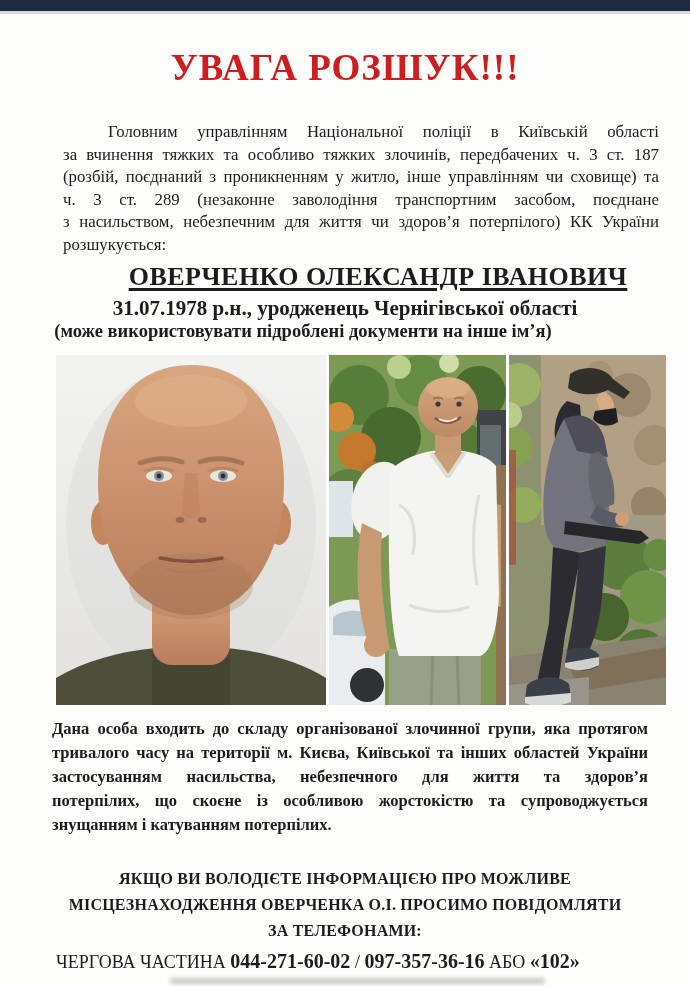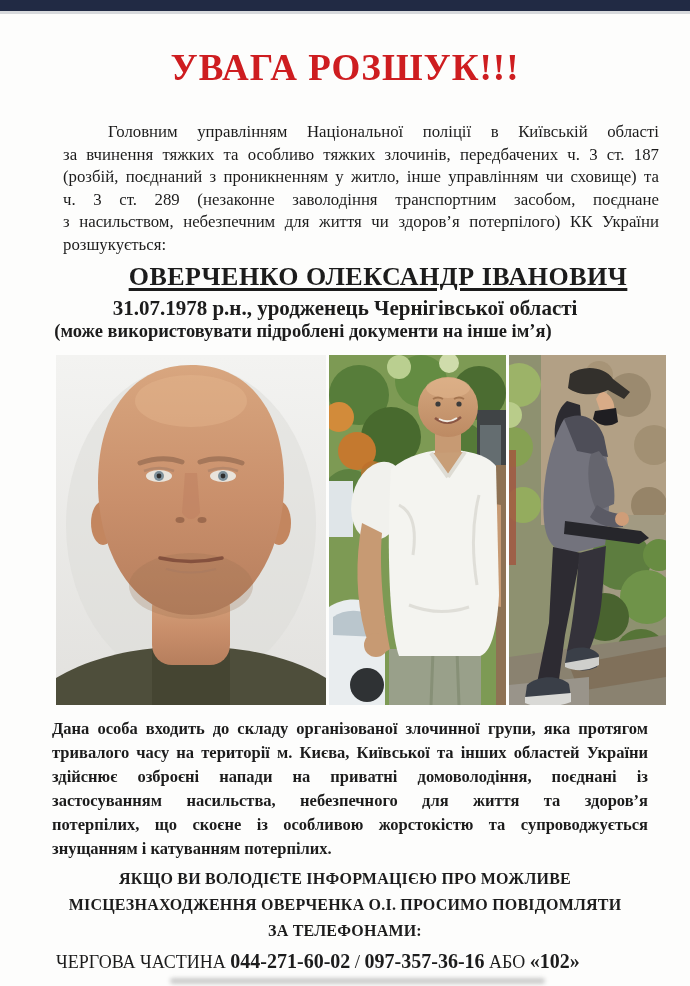--- a/index.html
+++ b/index.html
@@ -219,21 +219,20 @@
         <path d="M58,296 C70,290 84,292 90,300 L88,312 C76,318 62,316 56,308 Z" fill="#3a3f48"></path>
         <path d="M56,308 L90,302 L90,310 C78,317 64,316 56,312 Z" fill="#cfcfcc"></path>
       </svg>
     </figure>
 
   </div>
 
   <div class="details jpar">
       <div class="line first">Дана особа входить до складу організованої злочинної групи, яка протягом</div>
       <div class="line">тривалого часу на території м. Києва, Київської та інших областей України</div>
-      <div class="line">здійснює озброєні напади на приватні домоволодіння, поєднані із</div>
       <div class="line">застосуванням насильства, небезпечного для життя та здоров’я</div>
       <div class="line">потерпілих, що скоєне із особливою жорстокістю та супроводжується</div>
       <div class="line last">знущанням і катуванням потерпілих.</div>
     </div>
 
   <div class="appeal">
       <div class="line first">ЯКЩО ВИ ВОЛОДІЄТЕ ІНФОРМАЦІЄЮ ПРО МОЖЛИВЕ</div>
       <div class="line">МІСЦЕЗНАХОДЖЕННЯ ОВЕРЧЕНКА О.І. ПРОСИМО ПОВІДОМЛЯТИ</div>
       <div class="line last">ЗА ТЕЛЕФОНАМИ:</div>
     </div>

